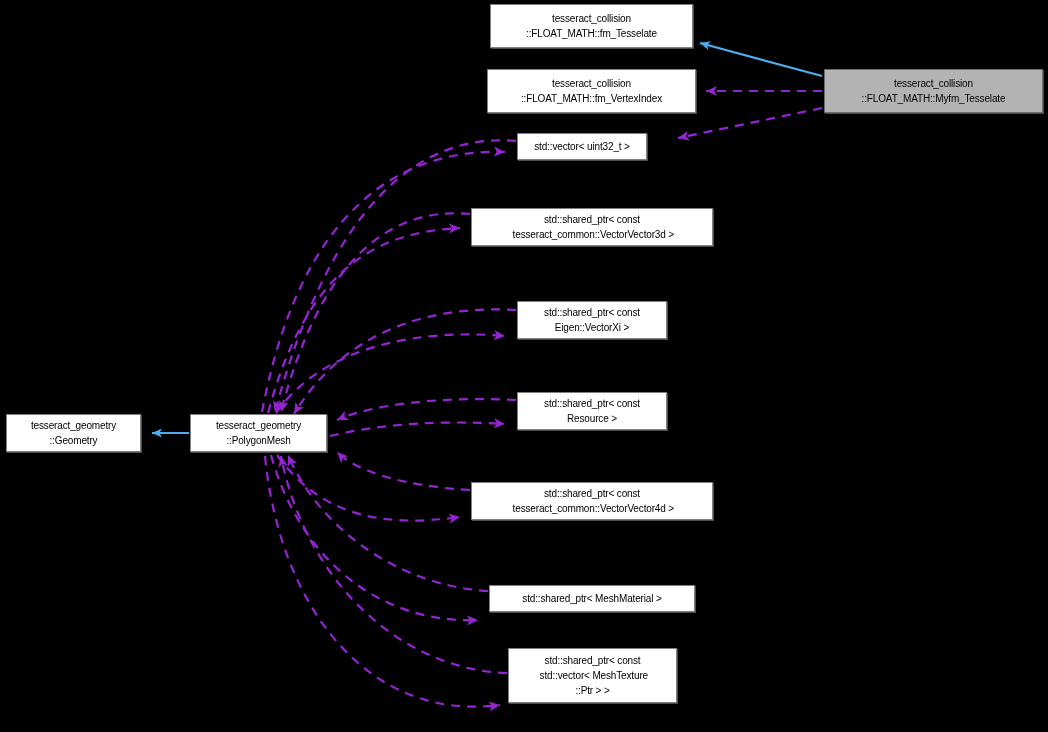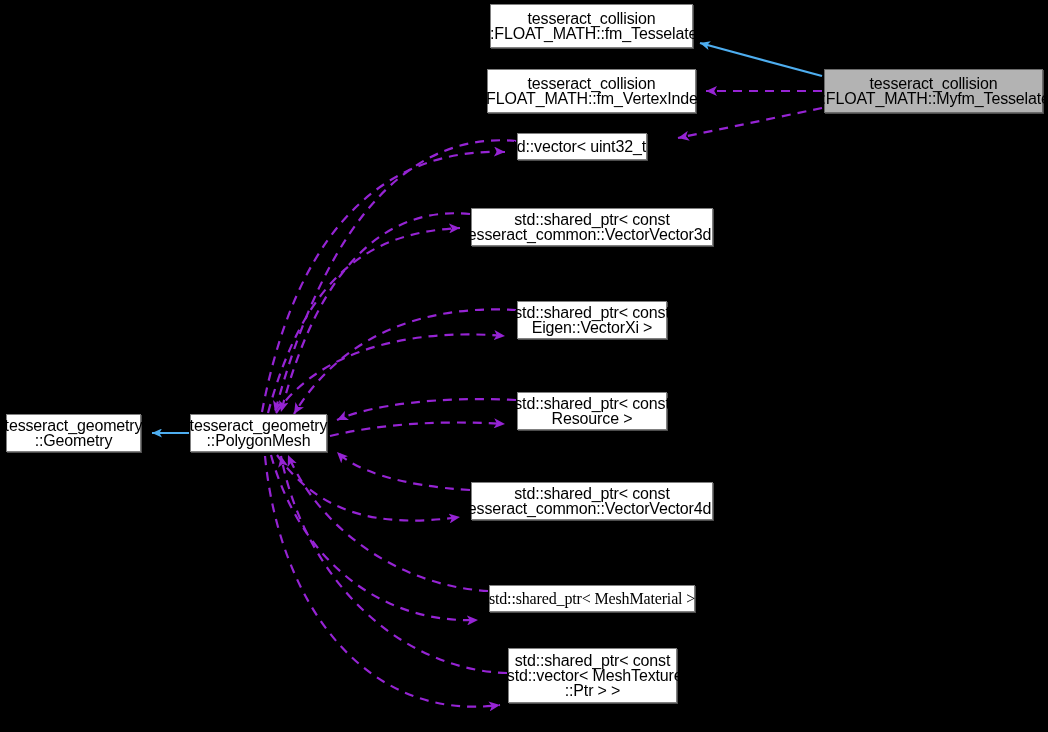--- a/index.html
+++ b/index.html
@@ -27,21 +27,21 @@
     position: absolute;
     box-sizing: border-box;
     background: #ffffff;
     border: 1px solid #808080;
     box-shadow: 1px 1px 0 0 #4d4d4d;
     display: flex;
     align-items: center;
     justify-content: center;
     text-align: center;
     color: #000000;
-    font-size: 16px;
+    font-size: 10px;
     line-height: 15px;
     letter-spacing: -0.15px;
     white-space: pre;
     z-index: 5;
   }
   .node.current {
     background: #b3b3b3;
     border: 1px solid #6b6b6b;
   }
   .node-label {
@@ -140,21 +140,21 @@
 Eigen::VectorXi &gt;</span>
   </div>
   <div class="node" style="left: 517px; top: 392px; width: 150px; height: 38px;">
     <span class="node-label">std::shared_ptr&lt; const
 Resource &gt;</span>
   </div>
   <div class="node" style="left: 471px; top: 482px; width: 242px; height: 38px;">
     <span class="node-label">std::shared_ptr&lt; const
  tesseract_common::VectorVector4d &gt;</span>
   </div>
-  <div class="node" style="left: 489px; top: 585px; width: 206px; height: 27px; font-family: Liberation Serif, serif;">
+  <div class="node" style="left: 489px; top: 585px; width: 206px; height: 27px;">
     <span class="node-label">std::shared_ptr&lt; MeshMaterial &gt;</span>
   </div>
   <div class="node" style="left: 508px; top: 648px; width: 169px; height: 55px;">
     <span class="node-label">std::shared_ptr&lt; const
  std::vector&lt; MeshTexture
 ::Ptr &gt; &gt;</span>
   </div>
   <div class="node" style="left: 6px; top: 414px; width: 135px; height: 38px;">
     <span class="node-label">tesseract_geometry
 ::Geometry</span>

